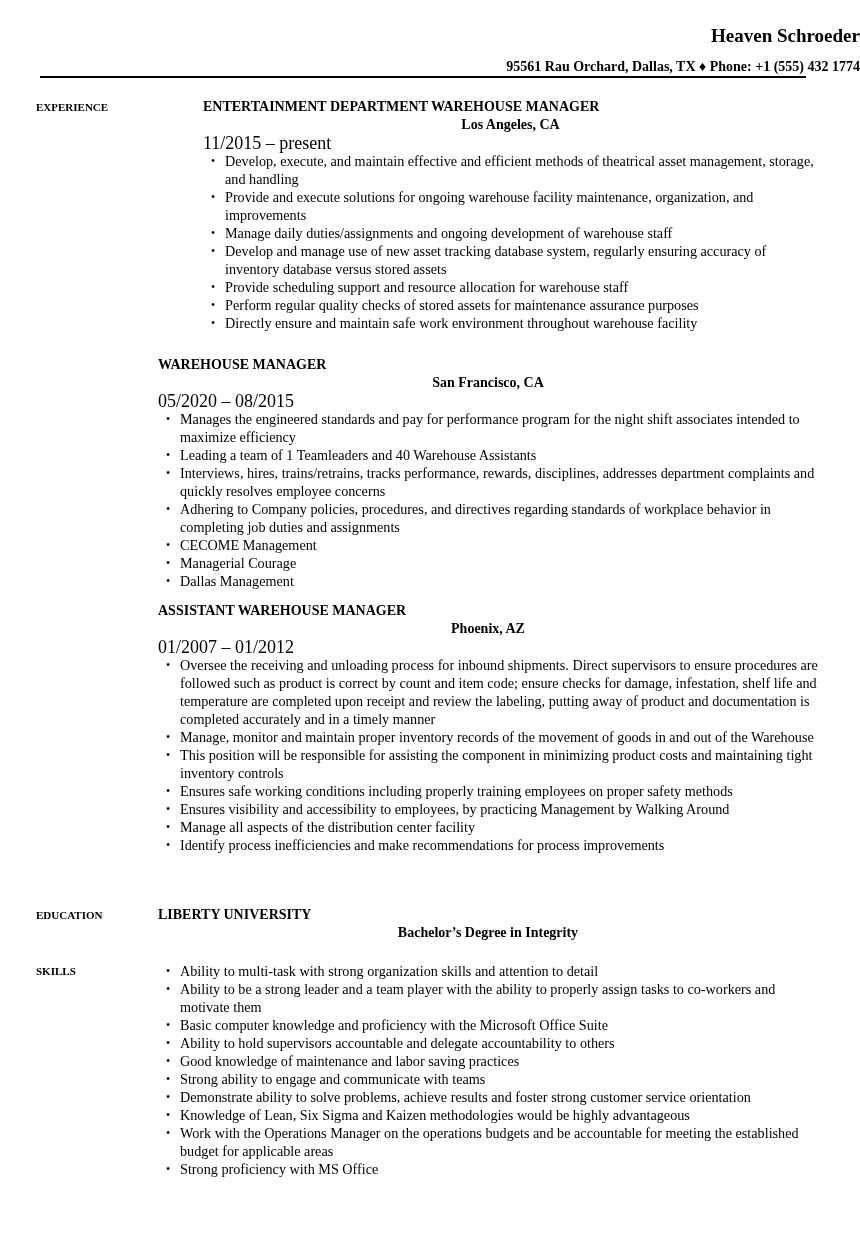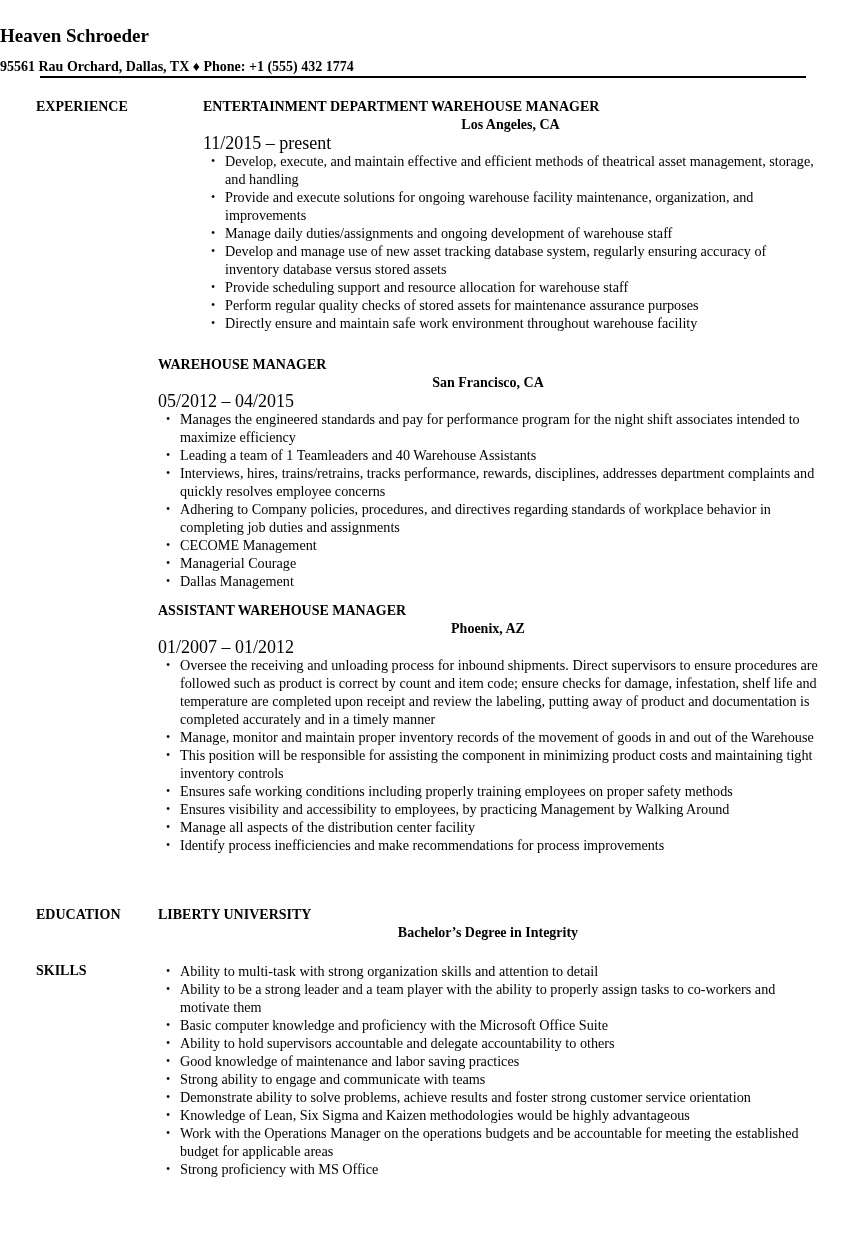--- a/index.html
+++ b/index.html
@@ -4,29 +4,29 @@
   <style>
     * { margin: 0; padding: 0; box-sizing: border-box; }
     html, body { width: 860px; height: 1240px; background: #ffffff; }
     body {
       font-family: "Liberation Serif", "DejaVu Serif", serif;
       color: #000;
       font-size: 14.2px;
       line-height: 18px;
       position: relative;
     }
-    .header { position: absolute; left: 0; top: 24px; width: 860px; text-align: left; }
+    .header { position: absolute; left: 0; top: 24px; width: 860px; text-align: right; }
     .name { font-size: 19px; font-weight: bold; line-height: 24px; }
     .contact { font-size: 14px; font-weight: bold; margin-top: 10px; line-height: 18px; }
     .rule { position: absolute; left: 40px; top: 76px; width: 766px; height: 2px; background: #000; }
 
     .section { position: absolute; left: 0; width: 860px; }
     .sec-label {
       position: absolute; left: 36px; top: 0;
-      font-weight: bold; font-size: 14px; line-height: 18px;
+      font-weight: bold; font-size: 11px; line-height: 18px;
     }
     .sec-body { position: absolute; left: 158px; top: 0; width: 660px; }
 
     .job-title { font-weight: bold; font-size: 14px; line-height: 18px; }
     .job-loc { font-weight: bold; font-size: 14px; line-height: 18px; text-align: center; }
     .job-date { font-size: 18px; line-height: 18px; }
     ul.bullets { list-style: none; }
     ul.bullets li {
       position: relative; padding-left: 22px; line-height: 18px; font-size: 14.2px;
     }
@@ -59,21 +59,21 @@
           <li><span class="dot">•</span><span>Develop and manage use of new asset tracking database system, regularly ensuring accuracy of inventory database versus stored assets</span></li>
           <li><span class="dot">•</span><span>Provide scheduling support and resource allocation for warehouse staff</span></li>
           <li><span class="dot">•</span><span>Perform regular quality checks of stored assets for maintenance assurance purposes</span></li>
           <li><span class="dot">•</span><span>Directly ensure and maintain safe work environment throughout warehouse facility</span></li>
         </ul>
     </div>
 
     <div class="job" style="margin-bottom:12px;">
       <div class="job-title">WAREHOUSE MANAGER</div>
       <div class="job-loc">San Francisco, CA</div>
-      <div class="job-date">05/2012 – 04/2015</div>
+      <div class="job-date">05/2020 – 08/2015</div>
       <ul class="bullets">
           <li><span class="dot">•</span><span>Manages the engineered standards and pay for performance program for the night shift associates intended to maximize efficiency</span></li>
           <li><span class="dot">•</span><span>Leading a team of 1 Teamleaders and 40 Warehouse Assistants</span></li>
           <li><span class="dot">•</span><span>Interviews, hires, trains/retrains, tracks performance, rewards, disciplines, addresses department complaints and quickly resolves employee concerns</span></li>
           <li><span class="dot">•</span><span>Adhering to Company policies, procedures, and directives regarding standards of workplace behavior in completing job duties and assignments</span></li>
           <li><span class="dot">•</span><span>CECOME Management</span></li>
           <li><span class="dot">•</span><span>Managerial Courage</span></li>
           <li><span class="dot">•</span><span>Dallas Management</span></li>
         </ul>
     </div>

